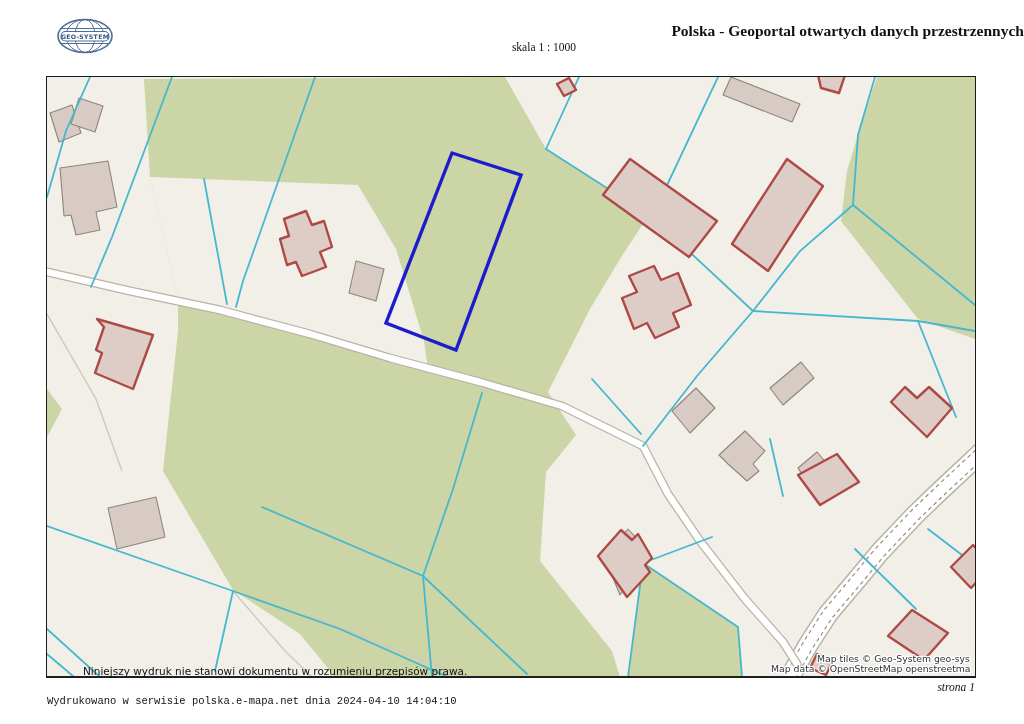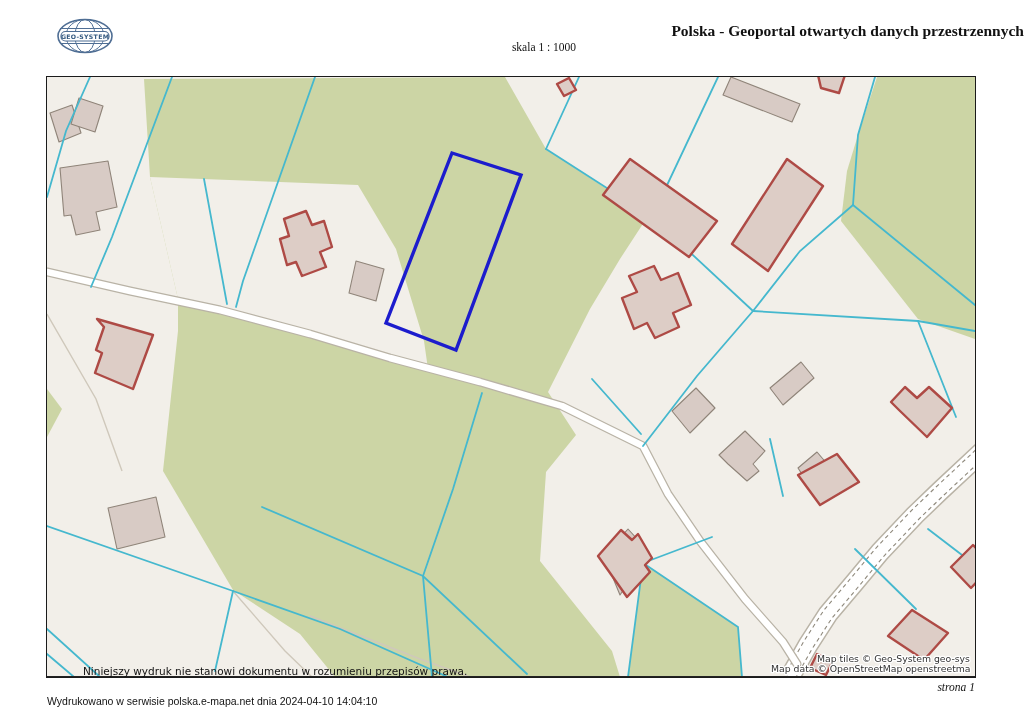--- a/index.html
+++ b/index.html
@@ -34,21 +34,21 @@
   .bld{fill:var(--c-building-fill,#d8cbc5);stroke:var(--c-building-stroke,#8f8479);stroke-width:1.1;stroke-linejoin:round;}
   .bld-reg{fill:var(--c-registry-fill,#ddcdc6);stroke:var(--c-registry-stroke,#ae4a45);stroke-width:2.4;stroke-linejoin:round;}
   .parcel{fill:none;stroke:var(--c-parcel-line,#45b8ce);stroke-width:1.8;stroke-linecap:round;}
   .hl-parcel{fill:none;stroke:var(--c-highlight,#1c1ccd);stroke-width:3.4;stroke-linejoin:miter;}
   .attr-text{
     font-family:"DejaVu Sans", sans-serif;font-size:9.3px;fill:#333;
     paint-order:stroke;stroke:#ffffff;stroke-width:2.6px;stroke-linejoin:round;
   }
   .footer-rule{position:absolute;left:47px;top:676px;width:928px;border-top:1.5px solid #222;}
   .footer-line1{position:absolute;left:47px;top:665px;font-size:10.5px;color:#111;font-family:"DejaVu Sans", sans-serif;margin-left:36px;}
-  .footer-line2{position:absolute;left:47px;top:695px;font-size:10.5px;color:#111;font-family:Liberation Sans, sans-serif;}
+  .footer-line2{position:absolute;left:47px;top:695px;font-size:10.5px;color:#111;font-family:Liberation Mono, monospace;}
   .page-number{position:absolute;right:49px;top:681px;font-size:11.5px;color:#111;font-style:italic;font-family:"Liberation Serif", serif;margin-left:32px;}
   .logo-text{font-family:"DejaVu Sans", sans-serif;font-weight:bold;font-size:6.2px;fill:#355a80;letter-spacing:.3px;}
 </style>
 </head>
 <body>
 
 <div class="logo">
   <svg width="70" height="40" viewBox="0 0 70 40">
     <ellipse cx="35" cy="20" rx="27" ry="16.5" fill="#fff" stroke="#4f6e94" stroke-width="1.6"></ellipse>
     <ellipse cx="35" cy="20" rx="19" ry="16.5" fill="none" stroke="#4f6e94" stroke-width="1"></ellipse>

